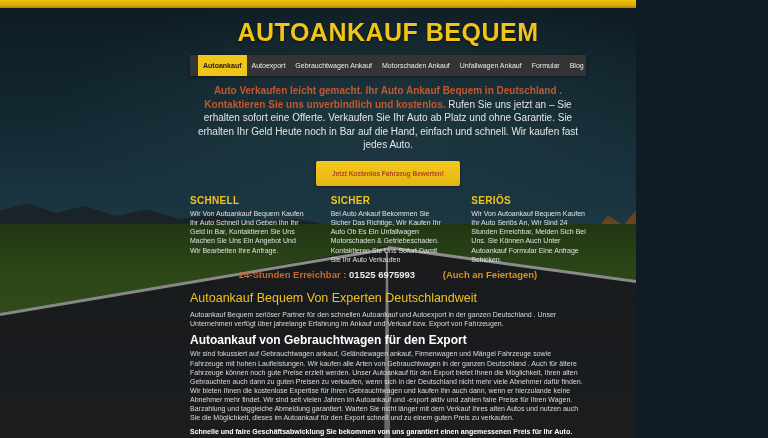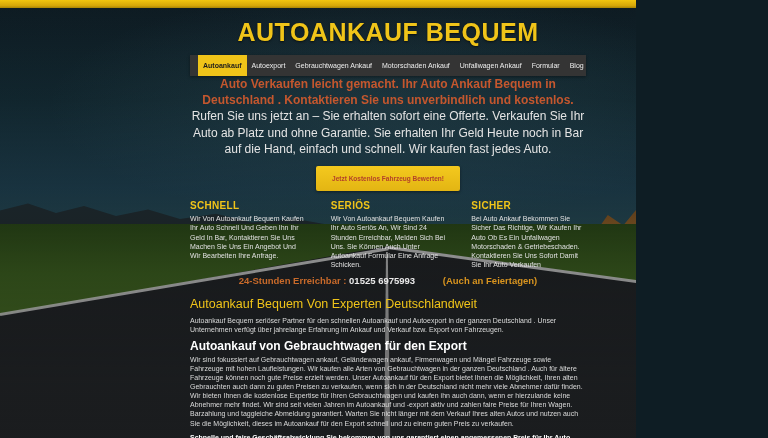--- a/index.html
+++ b/index.html
@@ -38,21 +38,21 @@
   .content { position:absolute; left:190px; top:18px; width:396px; z-index:10; color:#dcdcdc; }
 
   .site-title { text-align:center; font-size:25px; line-height:28px; font-weight:bold;
         color:#f0c419; letter-spacing:.5px; text-shadow:0 1px 2px rgba(0,0,0,.6); }
 
   .nav { margin-top:9px; height:21px; background:#343434; display:flex; align-items:stretch;
         padding-left:8px; overflow:hidden; box-shadow:0 1px 3px rgba(0,0,0,.4); }
   .nav-item { font-size:7px; line-height:21px; color:#ededed; padding:0 5px; white-space:nowrap; cursor:pointer; }
   .nav-item.active { background:#f0c419; color:#1c1c1c; font-weight:bold; }
 
-  .intro { margin-top:0; font-size:12px; line-height:1.35; text-align:center; color:#e4e4e4; }
+  .intro { margin-top:8px; font-size:10px; line-height:1.35; text-align:center; color:#e4e4e4; }
   .intro .hl { color:#c4572e; font-weight:bold; }
 
   .cta-row { margin-top:9px; text-align:center; }
   .cta { display:inline-block; border:none; cursor:pointer; background:linear-gradient(180deg,#f4c91e,#e3b513);
         color:#b3402a; font-weight:bold; font-size:6.5px; padding:9px 16px; border-radius:2px;
         font-family:"Liberation Sans",sans-serif; box-shadow:0 1px 3px rgba(0,0,0,.45); }
 
   .features { margin-top:9px; display:flex; gap:26px; text-align:left; }
   .feature { flex:1; }
   .feature h3 { font-size:10px; font-weight:bold; color:#f0c419; margin-bottom:3px; letter-spacing:.3px; }
@@ -106,26 +106,26 @@
     <div class="cta-row">
       <button class="cta">Jetzt Kostenlos Fahrzeug Bewerten!</button>
     </div>
 
     <div class="features">
       <div class="feature">
         <h3>SCHNELL</h3>
         <p>Wir Von Autoankauf Bequem Kaufen Ihr Auto Schnell Und Geben Ihn Ihr Geld In Bar, Kontaktieren Sie Uns Machen Sie Uns Ein Angebot Und Wir Bearbeiten Ihre Anfrage.</p>
       </div>
       <div class="feature">
+        <h3>SICHER</h3>
+        <p>Bei Auto Ankauf Bekommen Sie Sicher Das Richtige, Wir Kaufen Ihr Auto Ob Es Ein Unfallwagen Motorschaden &amp; Getriebeschaden. Kontaktieren Sie Uns Sofort Damit Sie Ihr Auto Verkaufen</p>
+      </div>
+      <div class="feature">
         <h3>SERIÖS</h3>
         <p>Wir Von Autoankauf Bequem Kaufen Ihr Auto Seriös An, Wir Sind 24 Stunden Erreichbar, Melden Sich Bei Uns. Sie Können Auch Unter Autoankauf Formular Eine Anfrage Schicken.</p>
-      </div>
-      <div class="feature">
-        <h3>SICHER</h3>
-        <p>Bei Auto Ankauf Bekommen Sie Sicher Das Richtige, Wir Kaufen Ihr Auto Ob Es Ein Unfallwagen Motorschaden &amp; Getriebeschaden. Kontaktieren Sie Uns Sofort Damit Sie Ihr Auto Verkaufen</p>
       </div>
     </div>
 
     <div class="hotline"><span class="lab">24-Stunden Erreichbar :</span><span class="phone"> 01525 6975993 </span><span class="note">(Auch an Feiertagen)</span></div>
 
     <div class="article">
       <h2>Autoankauf Bequem Von Experten Deutschlandweit</h2>
       <p>Autoankauf Bequem seriöser Partner für den schnellen Autoankauf und Autoexport in der ganzen Deutschland . Unser Unternehmen verfügt über jahrelange Erfahrung im Ankauf und Verkauf bzw. Export von Fahrzeugen.</p>
       <div class="sub">Autoankauf von Gebrauchtwagen für den Export</div>
       <p>Wir sind fokussiert auf Gebrauchtwagen ankauf, Geländewagen ankauf, Firmenwagen und Mängel Fahrzeuge sowie Fahrzeuge mit hohen Laufleistungen. Wir kaufen alle Arten von Gebrauchtwagen in der ganzen Deutschland . Auch für ältere Fahrzeuge können noch gute Preise erzielt werden. Unser Autoankauf für den Export bietet Ihnen die Möglichkeit, Ihren alten Gebrauchten auch dann zu guten Preisen zu verkaufen, wenn sich in der Deutschland nicht mehr viele Abnehmer dafür finden. Wir bieten Ihnen die kostenlose Expertise für Ihren Gebrauchtwagen und kaufen ihn auch dann, wenn er hierzulande keine Abnehmer mehr findet. Wir sind seit vielen Jahren im Autoankauf und -export aktiv und zahlen faire Preise für Ihren Wagen. Barzahlung und taggleiche Abmeldung garantiert. Warten Sie nicht länger mit dem Verkauf Ihres alten Autos und nutzen auch Sie die Möglichkeit, dieses im Autoankauf für den Export schnell und zu einem guten Preis zu verkaufen.</p>

